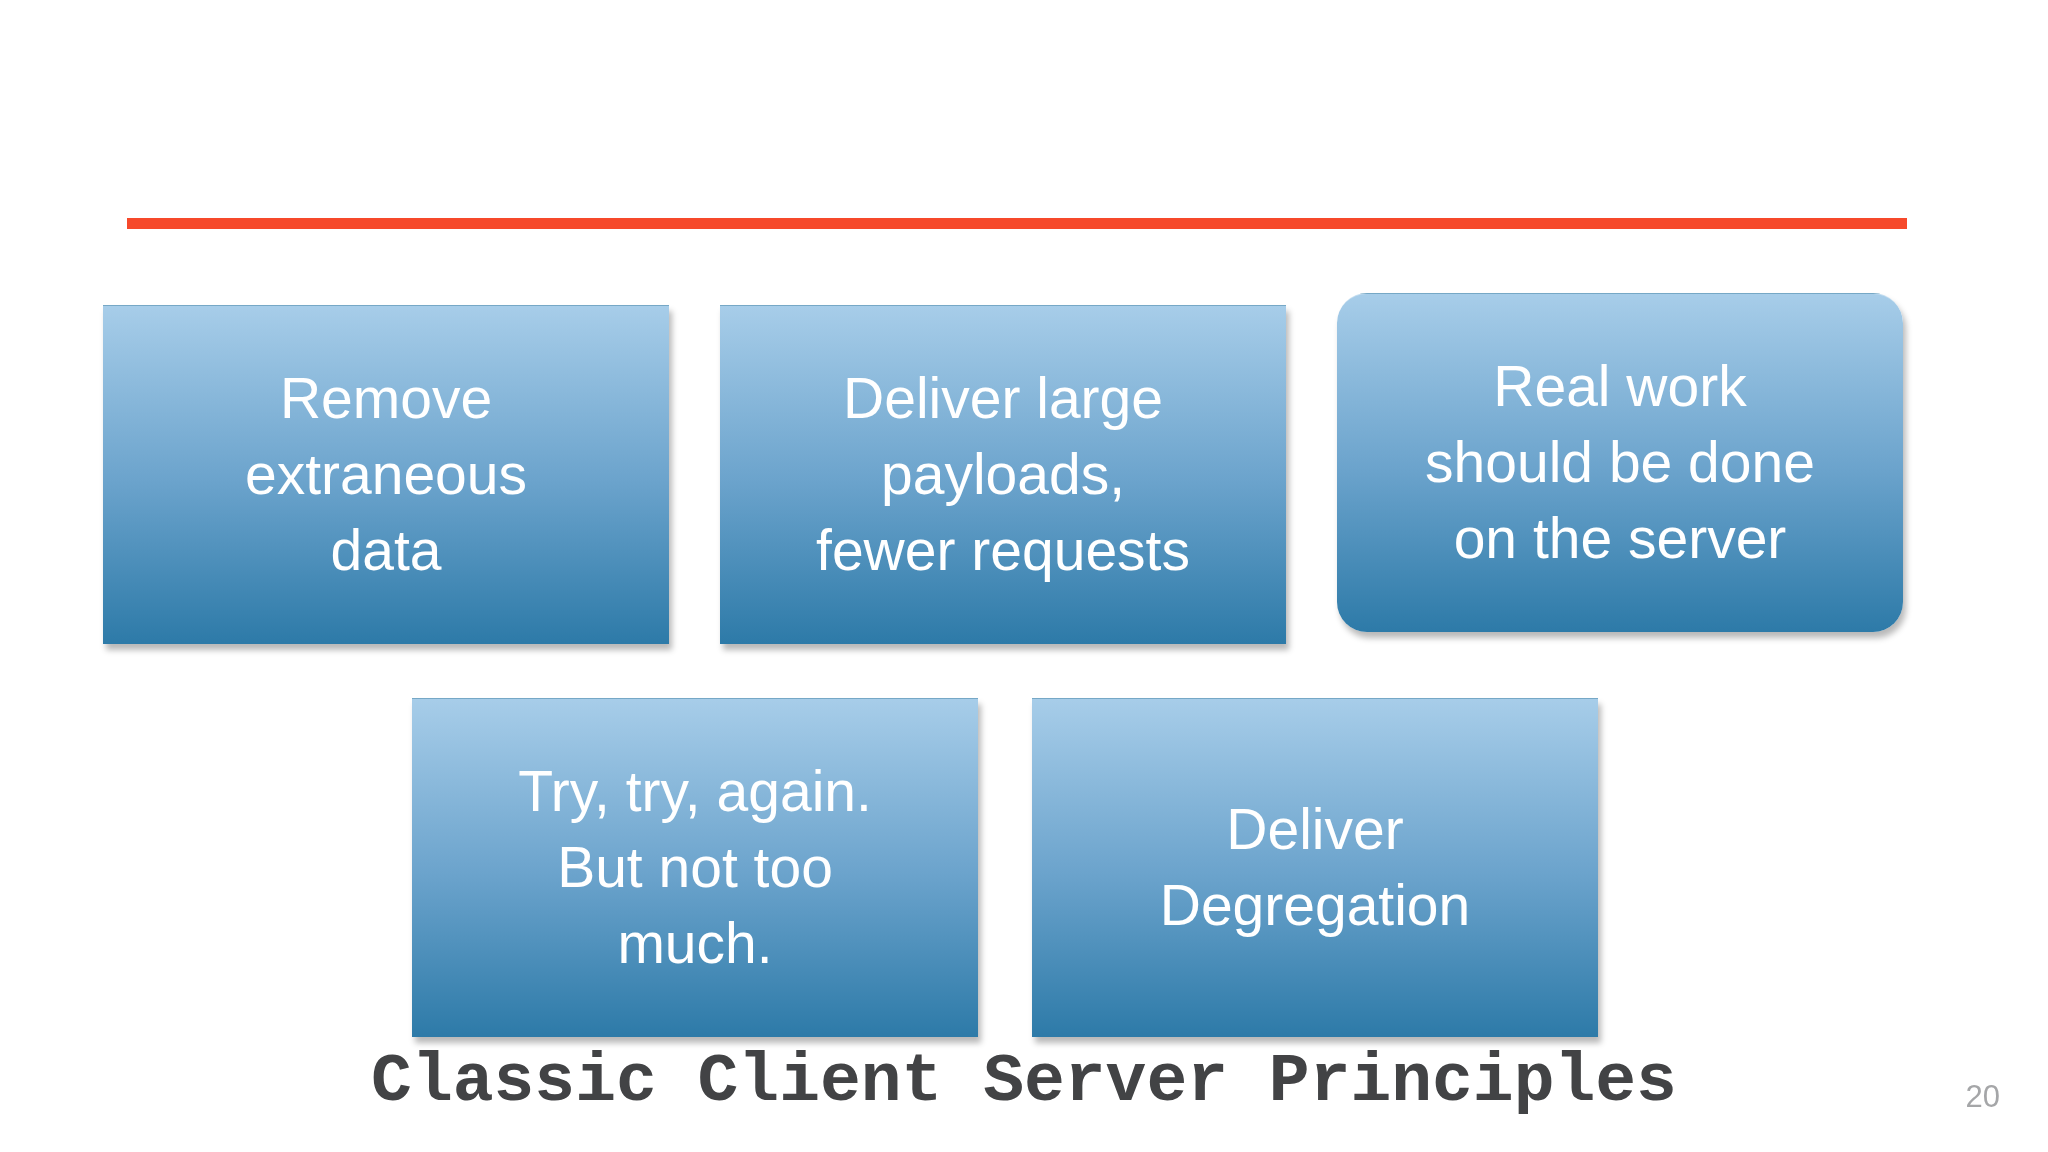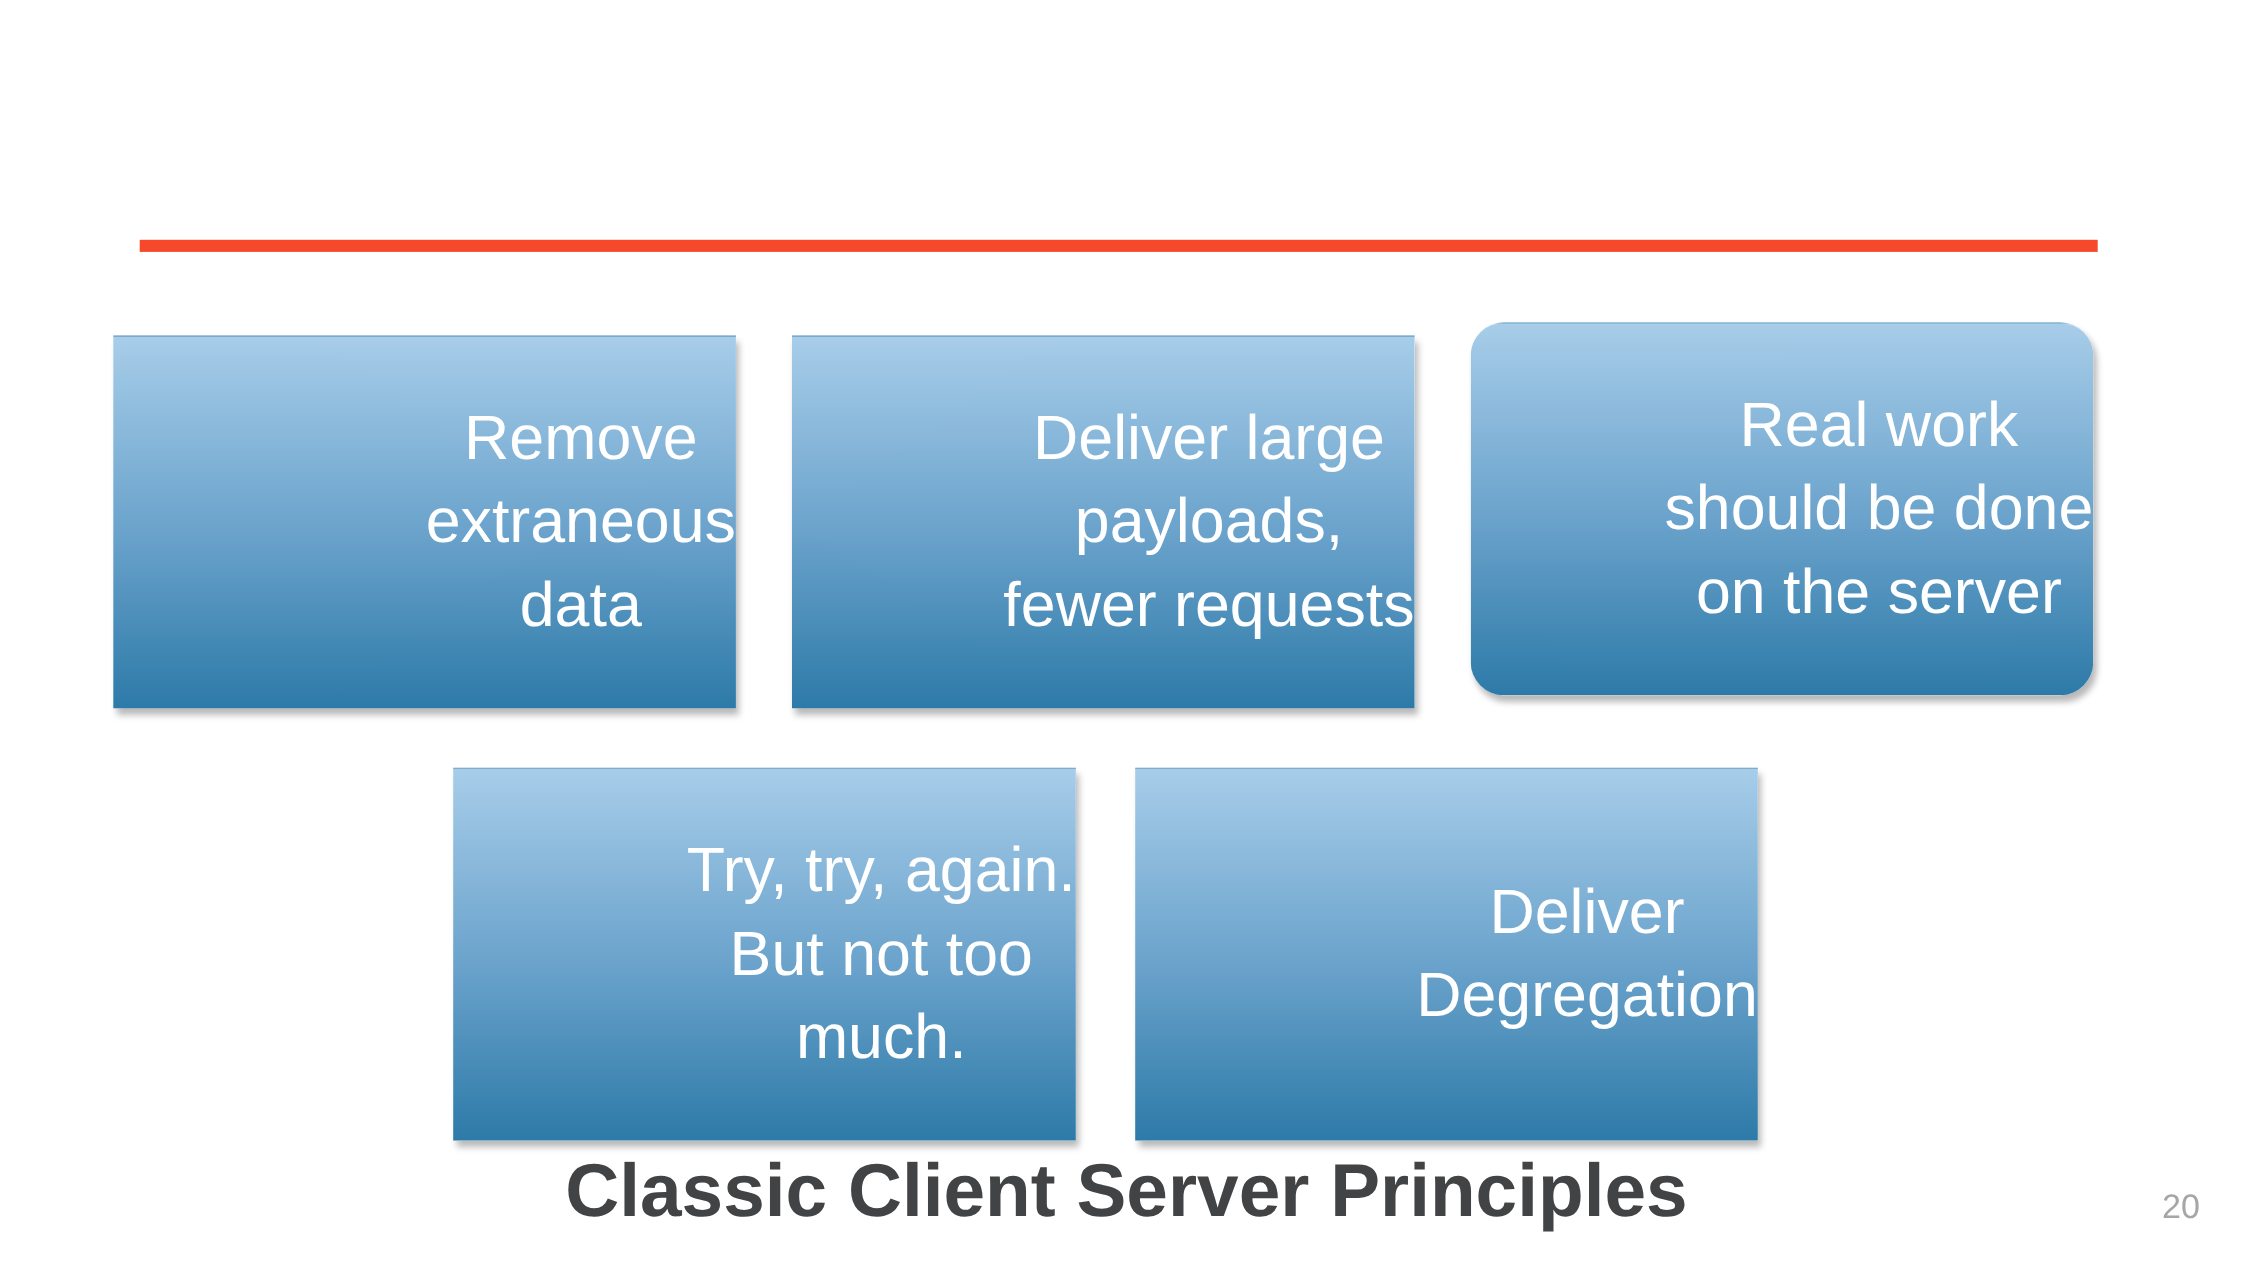--- a/index.html
+++ b/index.html
@@ -32,21 +32,21 @@
   }
   .principle-box {
     position: absolute;
     width: 566px;
     height: 338px;
     background: linear-gradient(180deg, #a7cde9 0%, #6ba3cc 52%, #2d7aa8 100%);
     border-top: 1px solid rgba(255,255,255,0.35);
     box-shadow: 3px 6px 6px rgba(0,0,0,0.28);
     display: flex;
     align-items: center;
-    justify-content: flex-end;
+    justify-content: center;
     text-align: center;
   }
   .principle-box .box-text {
     color: #ffffff;
     font-size: 57px;
     line-height: 1.33;
     white-space: pre-line;
   }
   .box-1 { left: 103px;  top: 305px; }
   .box-2 { left: 720px;  top: 305px; }
@@ -56,20 +56,21 @@
   .slide-caption {
     position: absolute;
     left: 0;
     top: 1048px;
     width: 100%;
     text-align: center;
     font-size: 68px;
     line-height: 68px;
     font-weight: bold;
     color: #424345;
+    font-family: Liberation Mono, monospace;
   }
   .page-number {
     position: absolute;
     right: 48px;
     top: 1080px;
     font-size: 31px;
     line-height: 34px;
     color: #a5a6a8;
   }
 </style>

